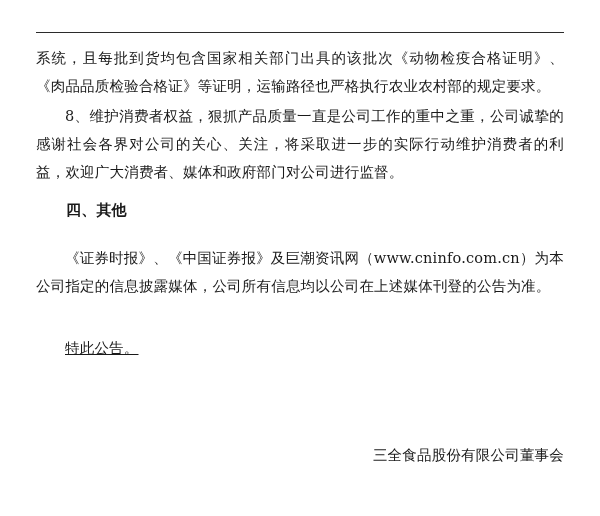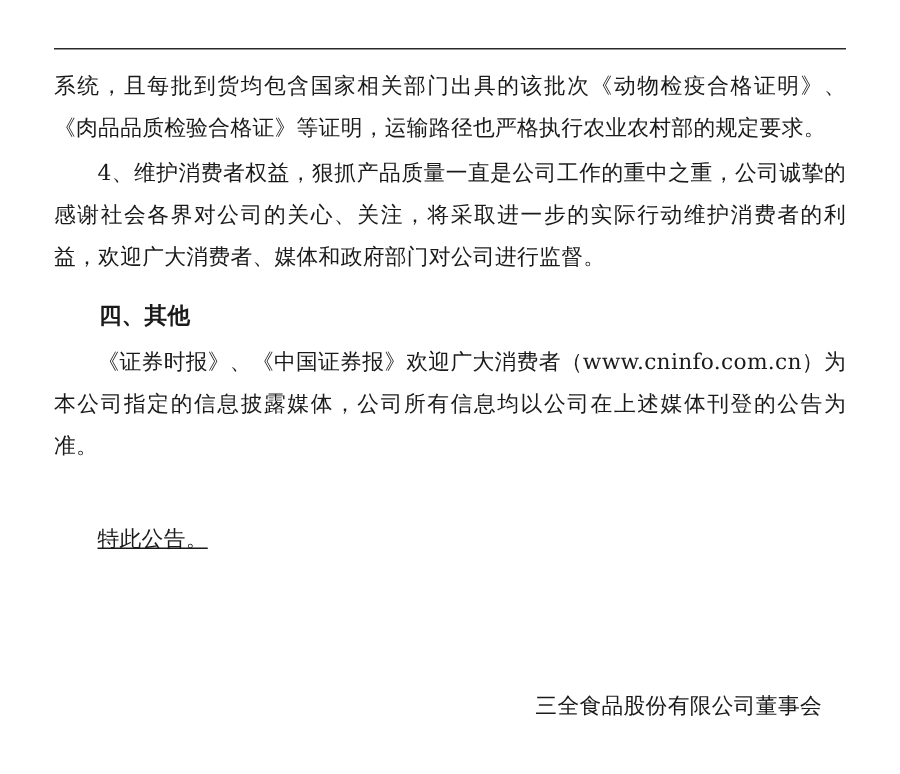--- a/index.html
+++ b/index.html
@@ -43,38 +43,38 @@
     text-justify: inter-ideograph;
     letter-spacing: 0.2px;
   }
   .indent {
     text-indent: 2em;
   }
   .heading {
     text-indent: 2em;
     font-weight: bold;
     margin-top: 10px;
-    margin-bottom: 4px;
+    margin-bottom: 20px;
     font-size: 15px;
   }
   .para-block {
     margin-bottom: 2px;
   }
   .spacer-notice {
     margin-top: 34px;
     text-decoration: underline;
   }
   .signature {
     position: absolute;
     right: 36px;
     top: 440px;
     text-align: right;
   }
   .signature p {
-    margin: 16px;
+    margin: 0;
     font-size: 14.5px;
     line-height: 30px;
     text-align: right;
   }
   .sig-date {
     padding-right: 6px;
   }
 </style>
 </head>
 <body>
@@ -83,27 +83,27 @@
 
   <div class="rule-top"></div>
 
   <div class="content">
 
     <div class="para-block">
       <p>系统，且每批到货均包含国家相关部门出具的该批次《动物检疫合格证明》、《肉品品质检验合格证》等证明，运输路径也严格执行农业农村部的规定要求。</p>
     </div>
 
     <div class="para-block">
-      <p class="indent">4、维护消费者权益，狠抓产品质量一直是公司工作的重中之重，公司诚挚的感谢社会各界对公司的关心、关注，将采取进一步的实际行动维护消费者的利益，欢迎广大消费者、媒体和政府部门对公司进行监督。</p>
+      <p class="indent">8、维护消费者权益，狠抓产品质量一直是公司工作的重中之重，公司诚挚的感谢社会各界对公司的关心、关注，将采取进一步的实际行动维护消费者的利益，欢迎广大消费者、媒体和政府部门对公司进行监督。</p>
     </div>
 
     <p class="heading">四、其他</p>
 
     <div class="para-block">
-      <p class="indent">《证券时报》、《中国证券报》欢迎广大消费者（www.cninfo.com.cn）为本公司指定的信息披露媒体，公司所有信息均以公司在上述媒体刊登的公告为准。</p>
+      <p class="indent">《证券时报》、《中国证券报》及巨潮资讯网（www.cninfo.com.cn）为本公司指定的信息披露媒体，公司所有信息均以公司在上述媒体刊登的公告为准。</p>
     </div>
 
     <p class="indent spacer-notice">特此公告。</p>
 
   </div>
 
   <div class="signature">
     <p>三全食品股份有限公司董事会</p>
   </div>
 

